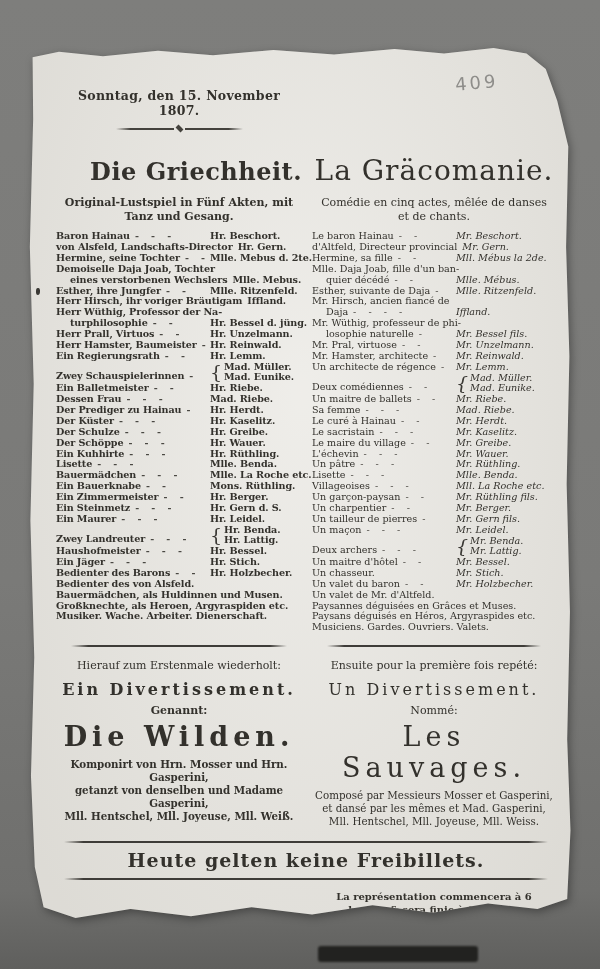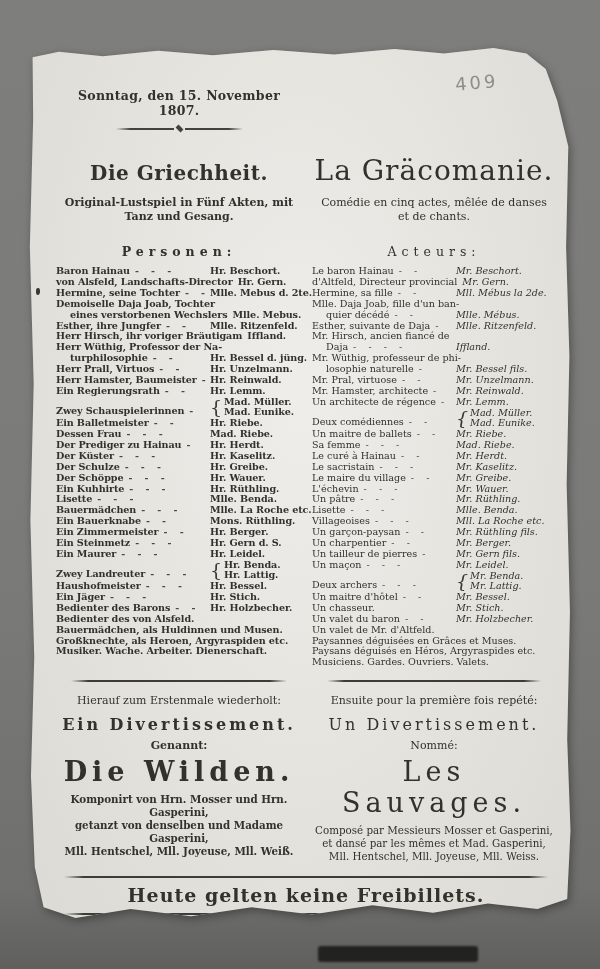--- a/index.html
+++ b/index.html
@@ -48,21 +48,21 @@
   .date-row { display:flex; margin-top:14px; }
   .date-de { font-weight:bold; font-size:12.5px; text-align:center; letter-spacing:0.3px; }
   .date-fr { font-size:12px; text-align:center; letter-spacing:0.8px; }
   .ornament { display:flex; align-items:center; justify-content:center; margin-top:7px; }
   .ornament .line { height:2px; width:58px; background:linear-gradient(to right,transparent,#44423d 25%,#44423d); }
   .ornament .line.r { background:linear-gradient(to left,transparent,#44423d 25%,#44423d); }
   .ornament .knot { width:7px; height:7px; background:#44423d; transform:rotate(45deg) scaleY(0.6); margin:0 2px; }
 
   
   .title-row { display:flex; margin-top:22px; align-items:baseline; }
-  .title-de { font-size:20px; font-weight:bold; text-align:center; letter-spacing:0.5px; }
+  .title-de { font-size:24px; font-weight:bold; text-align:right; letter-spacing:0.5px; }
   .title-fr { font-size:28px; text-align:center; letter-spacing:1px; }
   .subtitle-row { display:flex; margin-top:9px; }
   .subtitle { font-size:11px; text-align:center; line-height:14px; padding:0 6px; }
   .subtitle.de { font-weight:bold; }
 
   
   .cast-head-row { display:flex; margin-top:20px; }
   .cast-head { text-align:center; font-size:12.5px; letter-spacing:5px; }
   .cast-head.de { font-weight:bold; }
   .cast-rows { margin-top:7px; }
@@ -149,29 +149,20 @@
     <div class="subtitle-row">
       <div class="col-de">
           <div class="subtitle de">Original-Lustspiel in Fünf Akten, mit Tanz und Gesang.</div>
         </div>
       <div class="col-gap"></div>
       <div class="col-fr">
           <div class="subtitle">Comédie en cinq actes, mêlée de danses et de chants.</div>
         </div>
     </div>
 
-    <div class="cast-head-row">
-      <div class="col-de">
-          <div class="cast-head de">Personen:</div>
-        </div>
-      <div class="col-gap"></div>
-      <div class="col-fr">
-          <div class="cast-head">Acteurs:</div>
-        </div>
-    </div>
 
     <div class="cols">
       <div class="col-de">
           <div class="cast-rows" id="rows-de">
             <div class="cast-row">
               <span class="role">Baron Hainau</span>
               <span class="dashes">- - -</span>
               <span class="actor">Hr. Beschort.</span>
             </div>
             <div class="cast-row">

